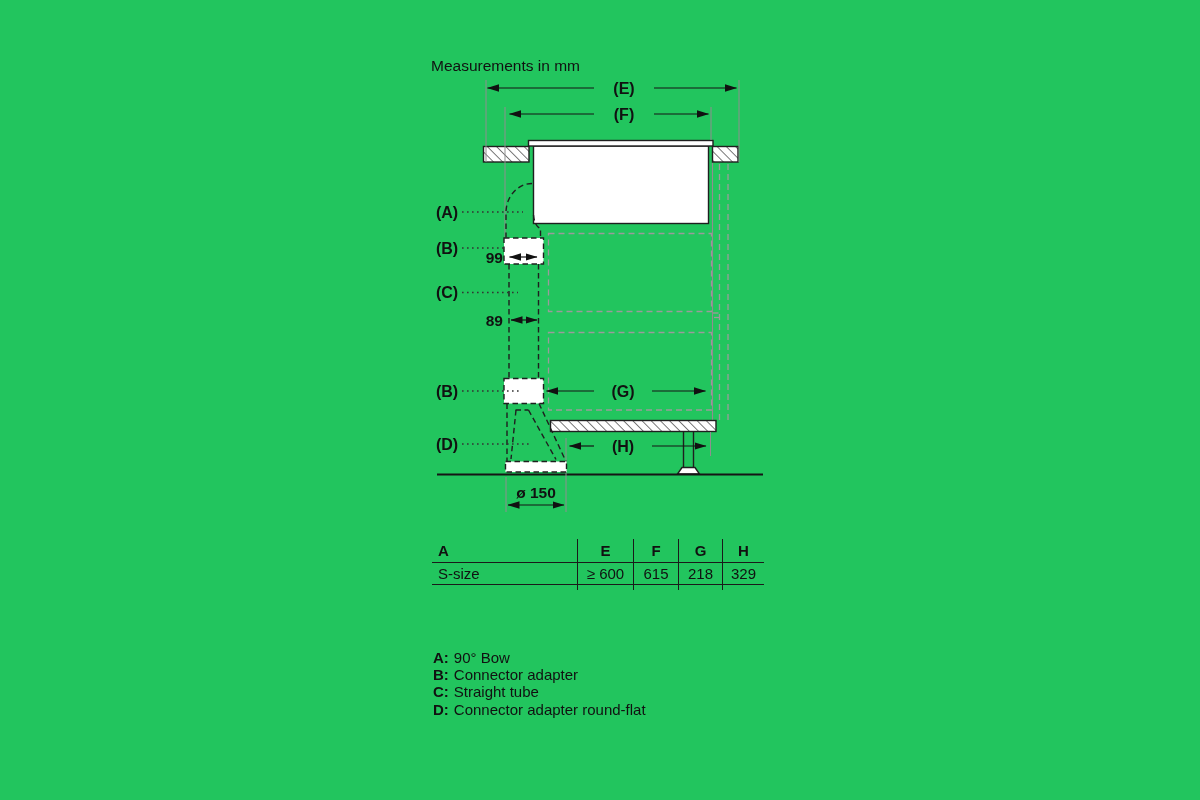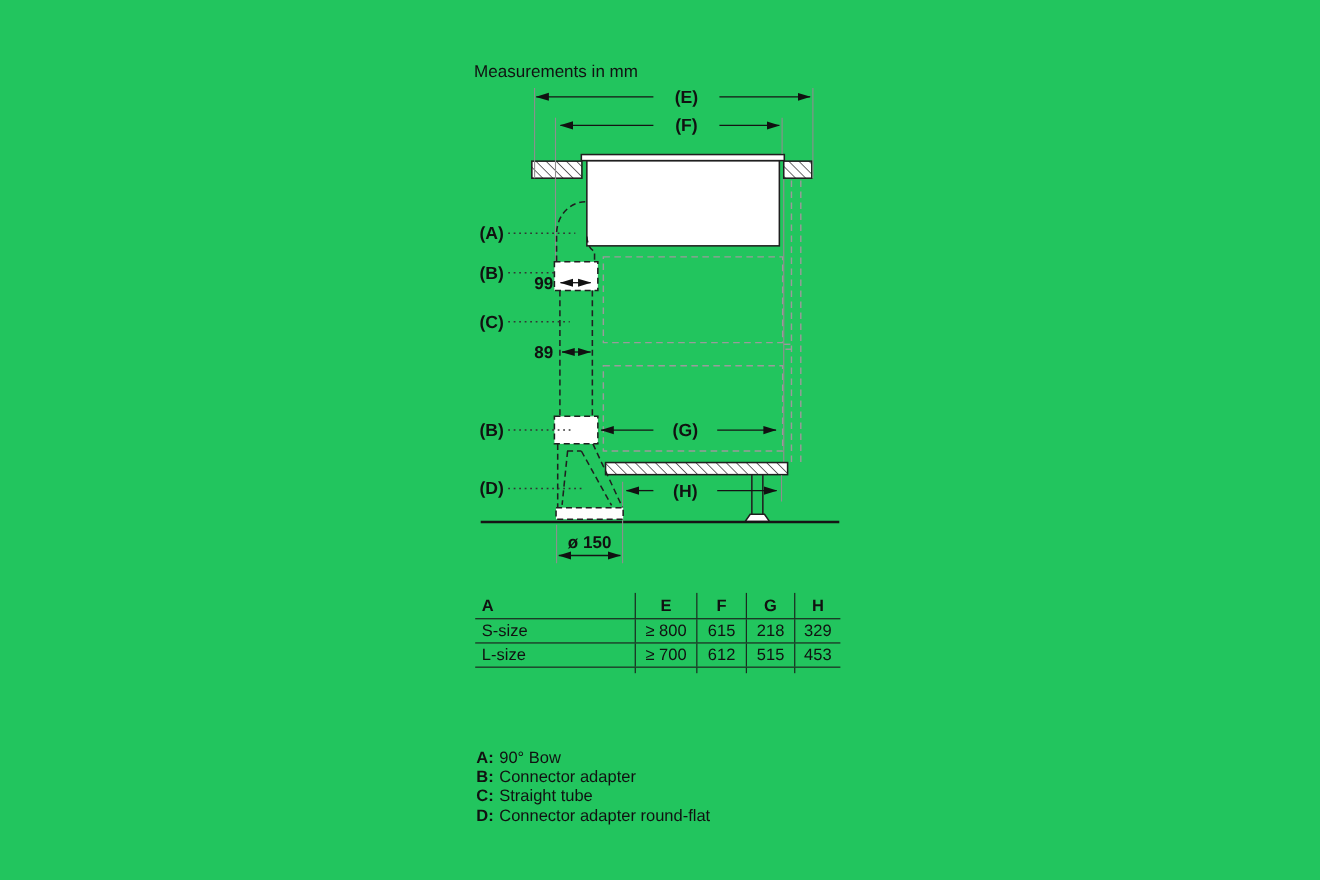--- a/index.html
+++ b/index.html
@@ -18,21 +18,21 @@
   .tr.th{height:23px;font-weight:bold;}
   .tr.ft{height:5px;border-bottom:none;}
   .td{box-sizing:border-box;height:100%;display:flex;align-items:center;justify-content:center;}
   .td.a{width:145px;justify-content:flex-start;padding-left:6px;}
   .td.v{border-left:1.6px solid #1a1a1a;}
   .td.c-e{width:56px;}
   .td.c-f{width:45px;}
   .td.c-g{width:44px;}
   .td.c-h{width:42px;}
   
-  .legend{position:absolute;left:433px;top:649px;font-size:15px;line-height:17.2px;color:#111;margin-top:32px;}
+  .legend{position:absolute;left:433px;top:649px;font-size:15px;line-height:17.2px;color:#111;}
   .lk{font-weight:bold;}
   .lt{margin-left:5px;}
 </style>
 </head>
 <body>
 
 <div id="canvas">
 
   <div class="title">Measurements in mm</div>
 
@@ -137,31 +137,24 @@
   <div class="tbl">
     <div class="tr th">
       <div class="td a">A</div>
       <div class="td v c-e">E</div>
       <div class="td v c-f">F</div>
       <div class="td v c-g">G</div>
       <div class="td v c-h">H</div>
     </div>
     <div class="tr">
       <div class="td a">S-size</div>
-      <div class="td v c-e">≥ 800</div>
+      <div class="td v c-e">≥ 600</div>
       <div class="td v c-f">615</div>
       <div class="td v c-g">218</div>
       <div class="td v c-h">329</div>
-    </div>
-    <div class="tr">
-      <div class="td a">L-size</div>
-      <div class="td v c-e">≥ 700</div>
-      <div class="td v c-f">612</div>
-      <div class="td v c-g">515</div>
-      <div class="td v c-h">453</div>
     </div>
     <div class="tr ft">
       <div class="td a"></div>
       <div class="td v c-e"></div>
       <div class="td v c-f"></div>
       <div class="td v c-g"></div>
       <div class="td v c-h"></div>
     </div>
   </div>
 

